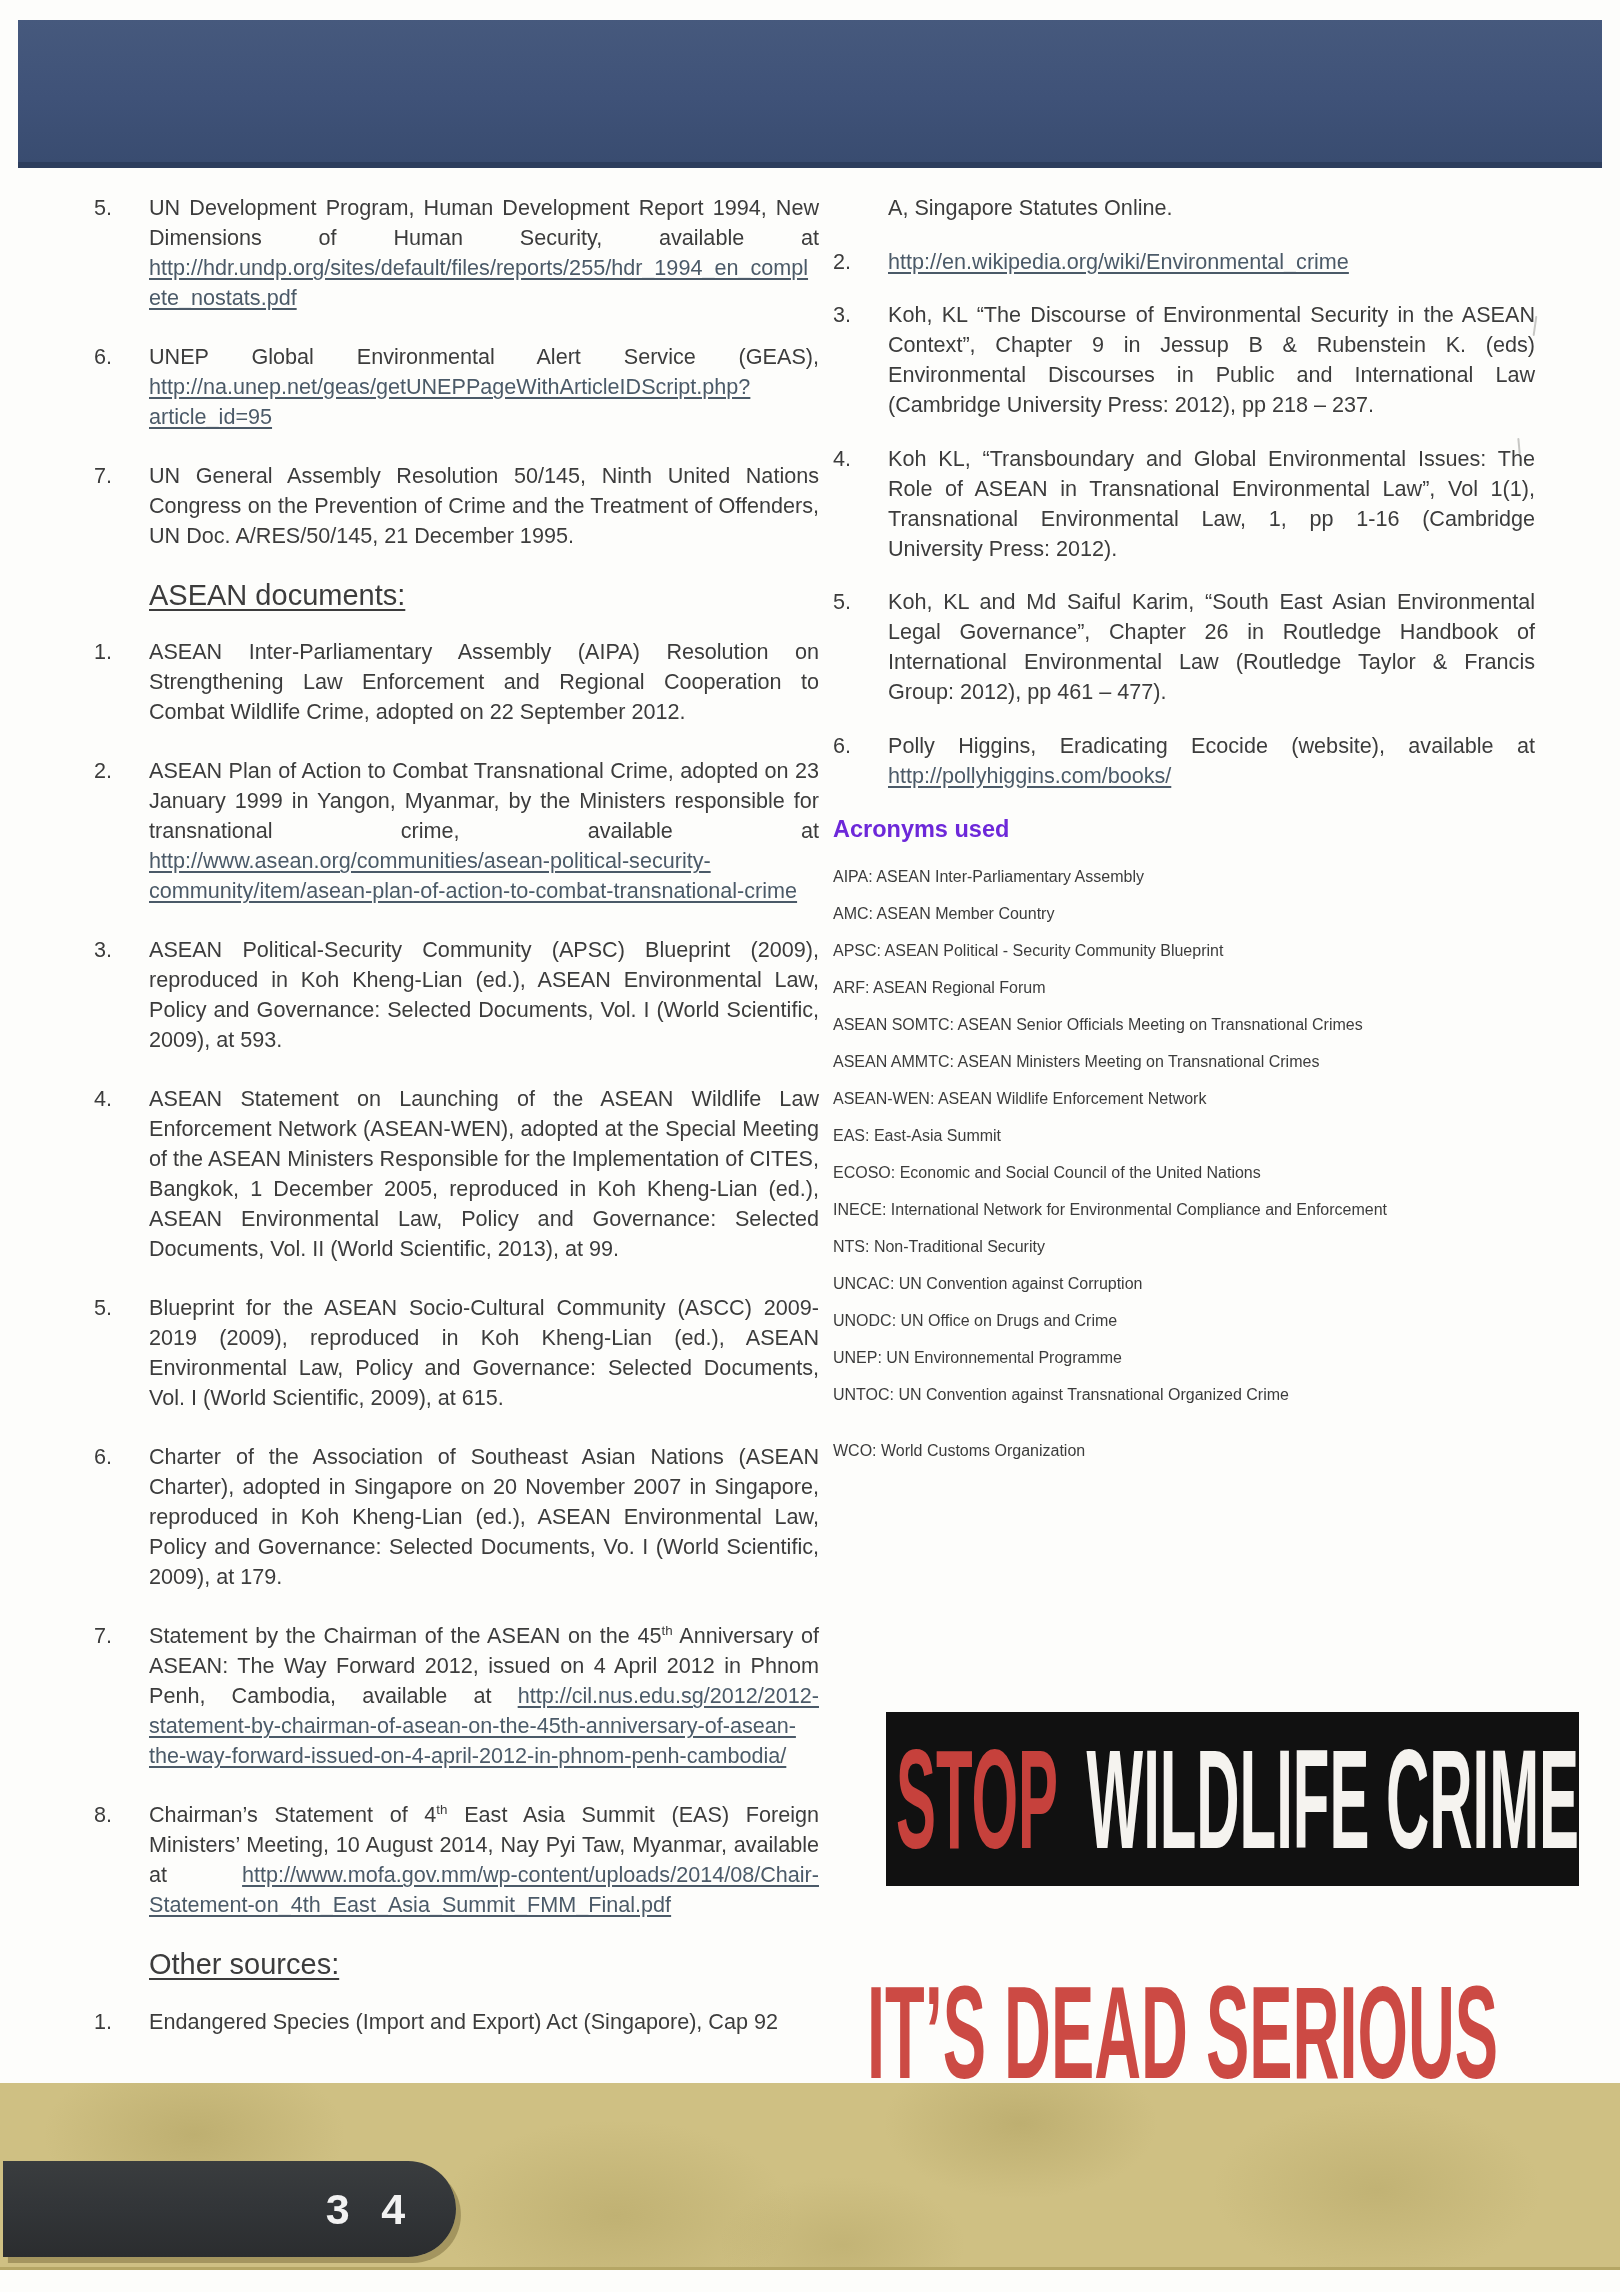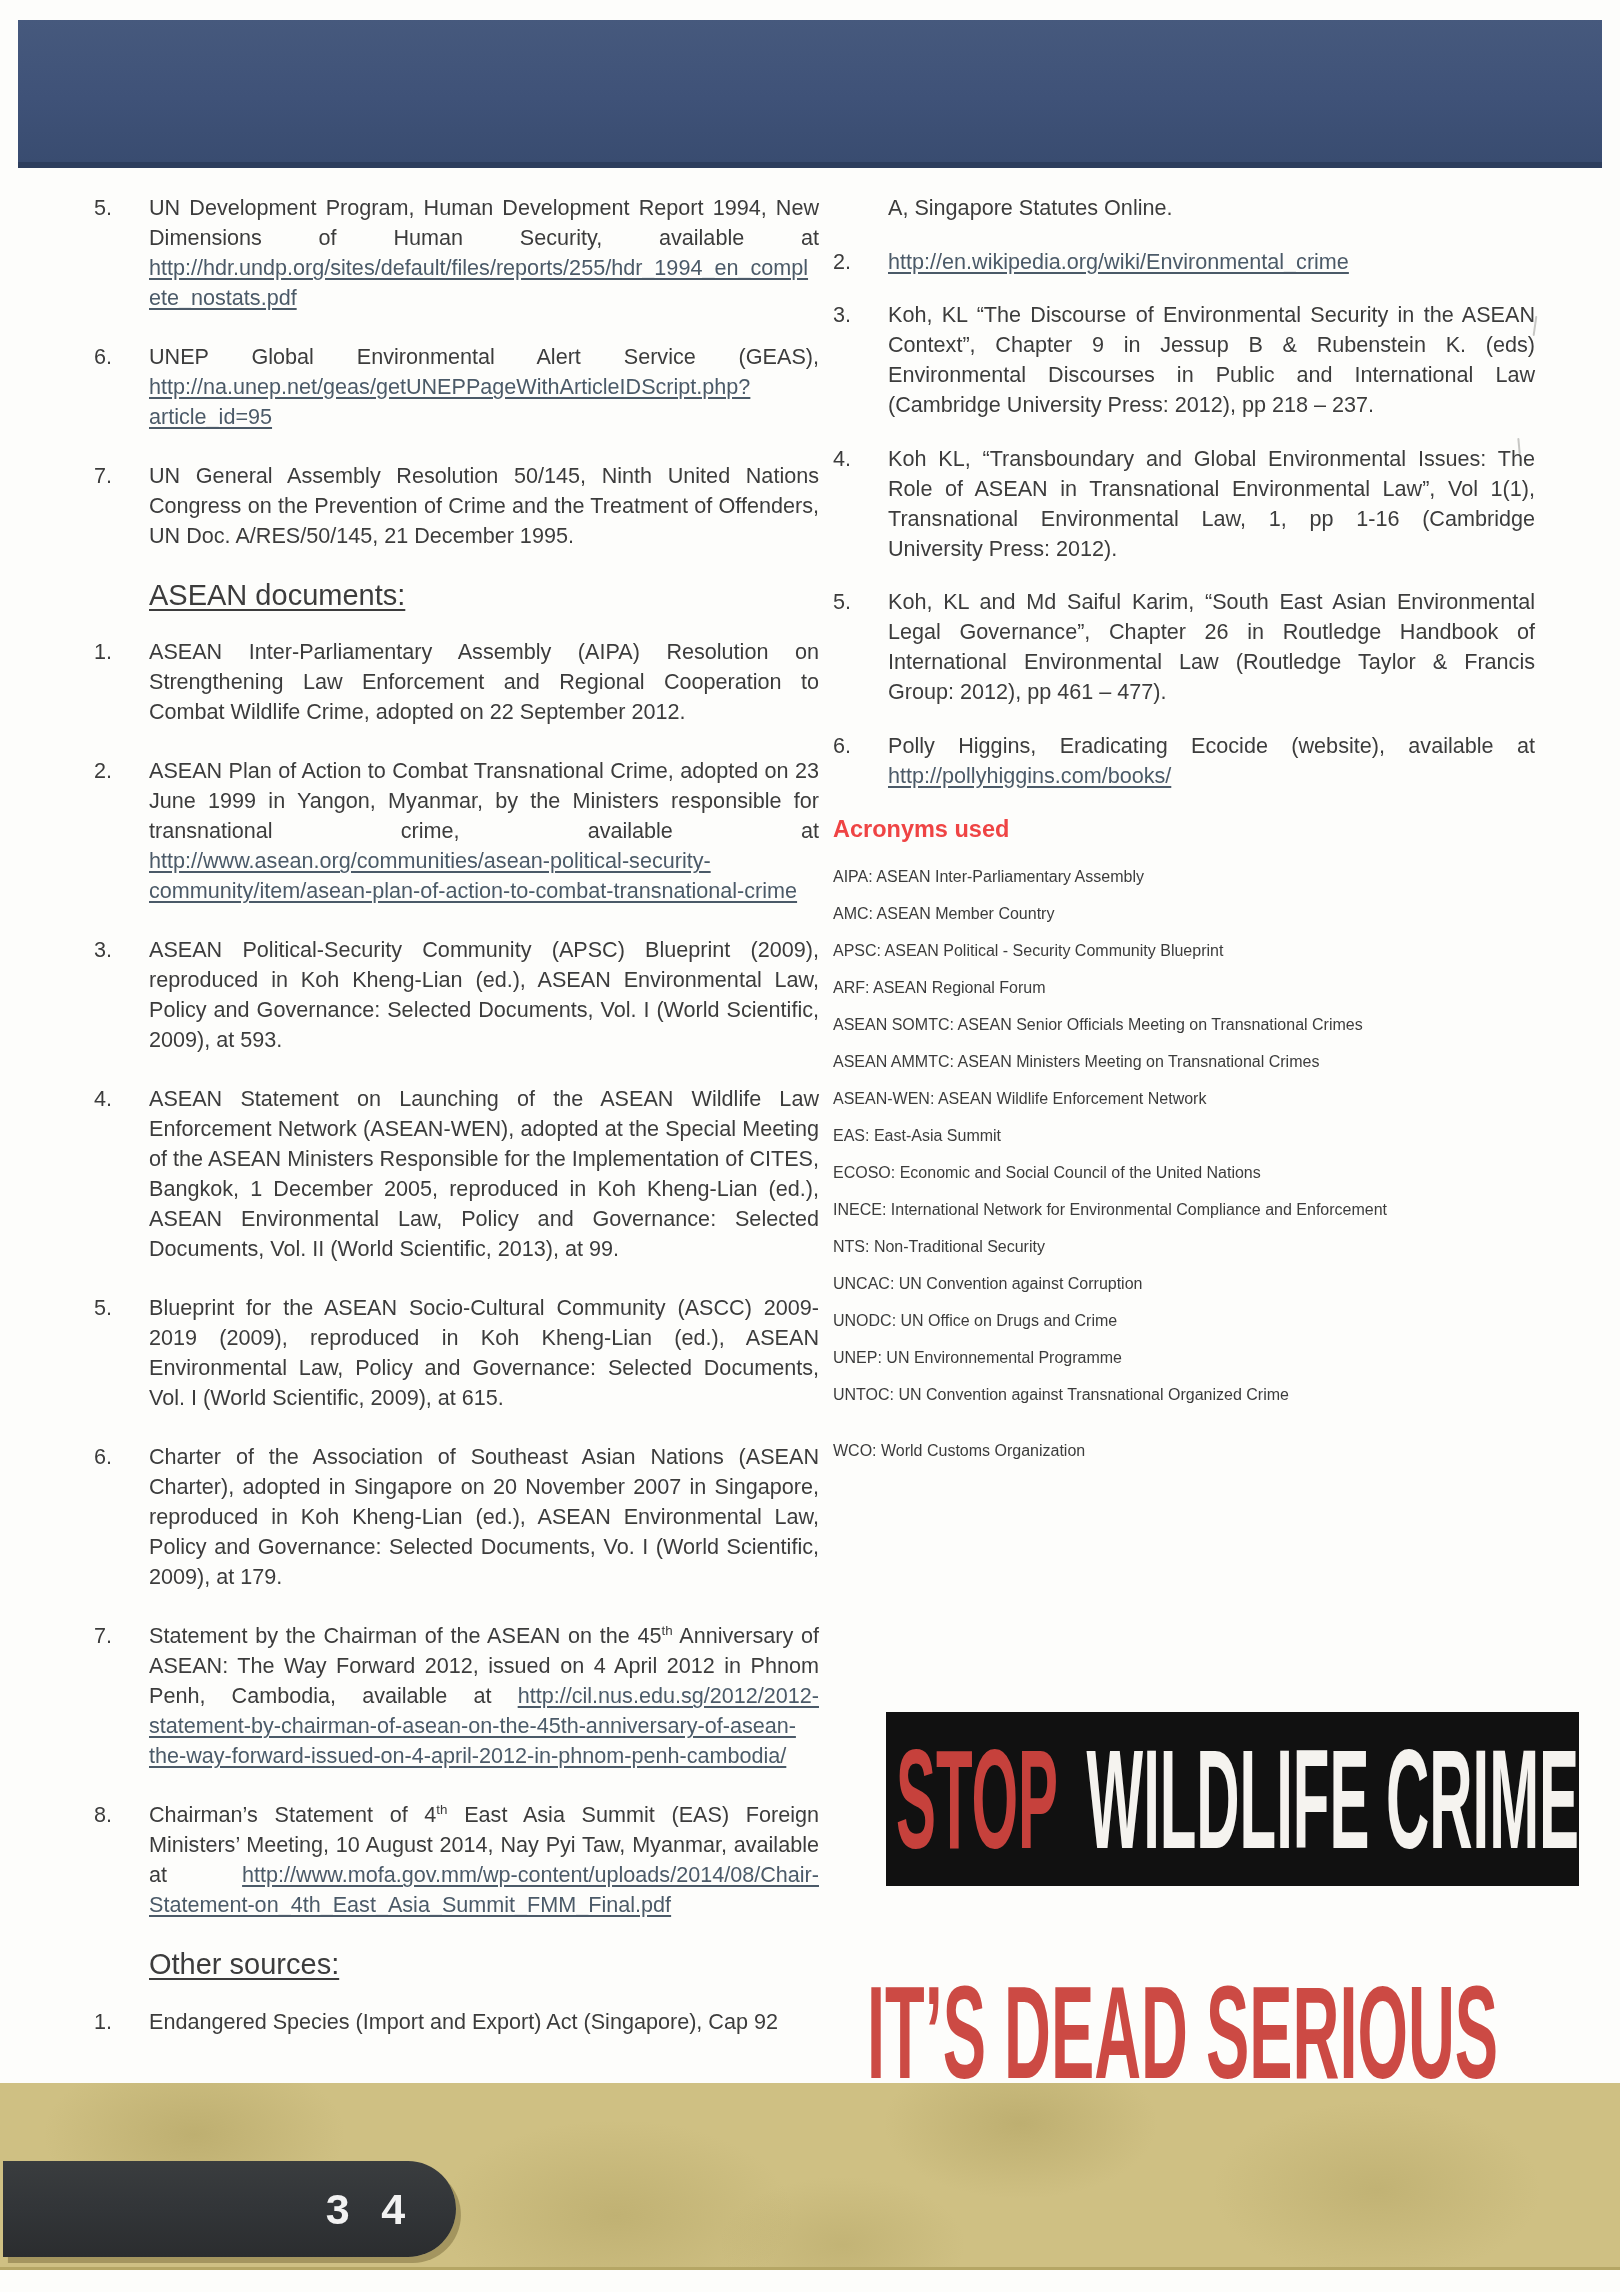--- a/index.html
+++ b/index.html
@@ -44,21 +44,21 @@
     text-underline-offset:2.9px;
     overflow-wrap:anywhere;
   }
   sup{font-size:0.62em;line-height:0;}
 
   .ref-heading{
     font-size:29px;font-weight:normal;margin:3.9px 0 27.4px 55px;
     text-decoration:underline;text-underline-offset:3.9px;
   }
 
-  .acro-heading{font-size:23.5px;font-weight:bold;color:#ef4444;margin:11.8px 0 13.7px 0;}
+  .acro-heading{font-size:23.5px;font-weight:bold;color:#6d28d9;margin:11.8px 0 13.7px 0;}
   .acro-line{font-size:16px;line-height:37px;}
   .acro-gap{height:19.6px;}
 
   
   .banner-box{
     position:absolute;left:838px;top:1712px;width:693px;height:174px;
     background:var(--banner-black);
     display:flex;align-items:center;overflow:hidden;margin-left:48px;
   }
   .banner-line{
@@ -124,21 +124,21 @@
         </div>
       </div>
     <h3 class="ref-heading">ASEAN documents:</h3>
     <div>
         <div class="ref-item">
           <span class="ref-num">1.</span>
           <p class="ref-body"><span>ASEAN Inter-Parliamentary Assembly (AIPA) Resolution on Strengthening Law Enforcement and Regional Cooperation to Combat Wildlife Crime, adopted on 22 September 2012.</span></p>
         </div>
         <div class="ref-item">
           <span class="ref-num">2.</span>
-          <p class="ref-body"><span>ASEAN Plan of Action to Combat Transnational Crime, adopted on 23 June 1999 in Yangon, Myanmar, by the Ministers responsible for transnational crime, available at </span><span class="doc-link">http://www.asean.org/communities/asean-political-security-community/item/asean-plan-of-action-to-combat-transnational-crime</span></p>
+          <p class="ref-body"><span>ASEAN Plan of Action to Combat Transnational Crime, adopted on 23 January 1999 in Yangon, Myanmar, by the Ministers responsible for transnational crime, available at </span><span class="doc-link">http://www.asean.org/communities/asean-political-security-community/item/asean-plan-of-action-to-combat-transnational-crime</span></p>
         </div>
         <div class="ref-item">
           <span class="ref-num">3.</span>
           <p class="ref-body"><span>ASEAN Political-Security Community (APSC) Blueprint (2009), reproduced in Koh Kheng-Lian (ed.), ASEAN Environmental Law, Policy and Governance: Selected Documents, Vol. I (World Scientific, 2009), at 593.</span></p>
         </div>
         <div class="ref-item">
           <span class="ref-num">4.</span>
           <p class="ref-body"><span>ASEAN Statement on Launching of the ASEAN Wildlife Law Enforcement Network (ASEAN-WEN), adopted at the Special Meeting of the ASEAN Ministers Responsible for the Implementation of CITES, Bangkok, 1 December 2005, reproduced in Koh Kheng-Lian (ed.), ASEAN Environmental Law, Policy and Governance: Selected Documents, Vol. II (World Scientific, 2013), at 99.</span></p>
         </div>
         <div class="ref-item">

